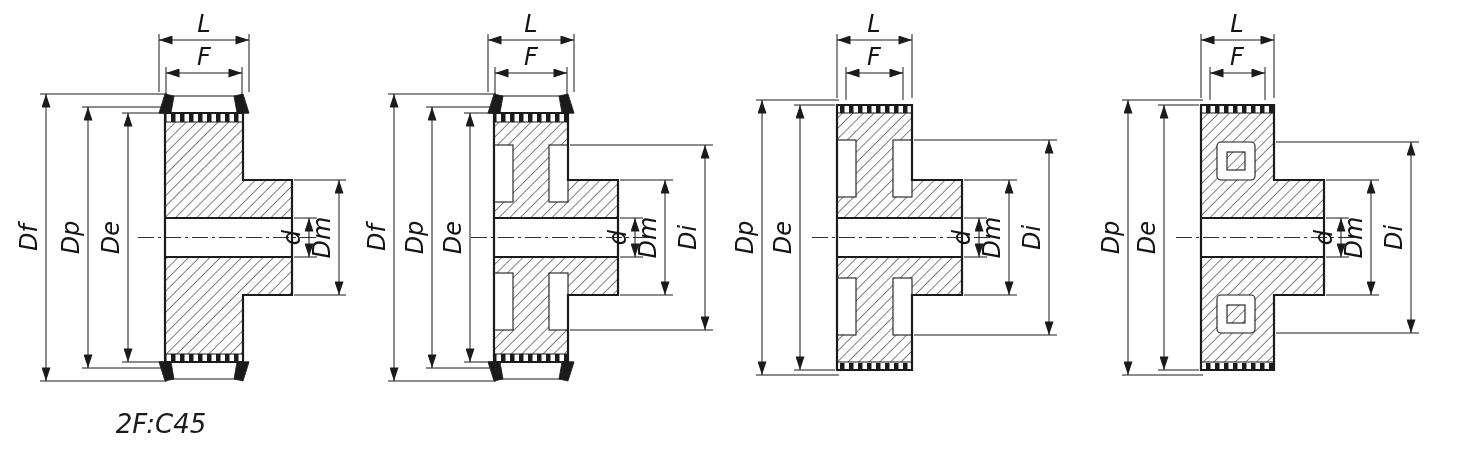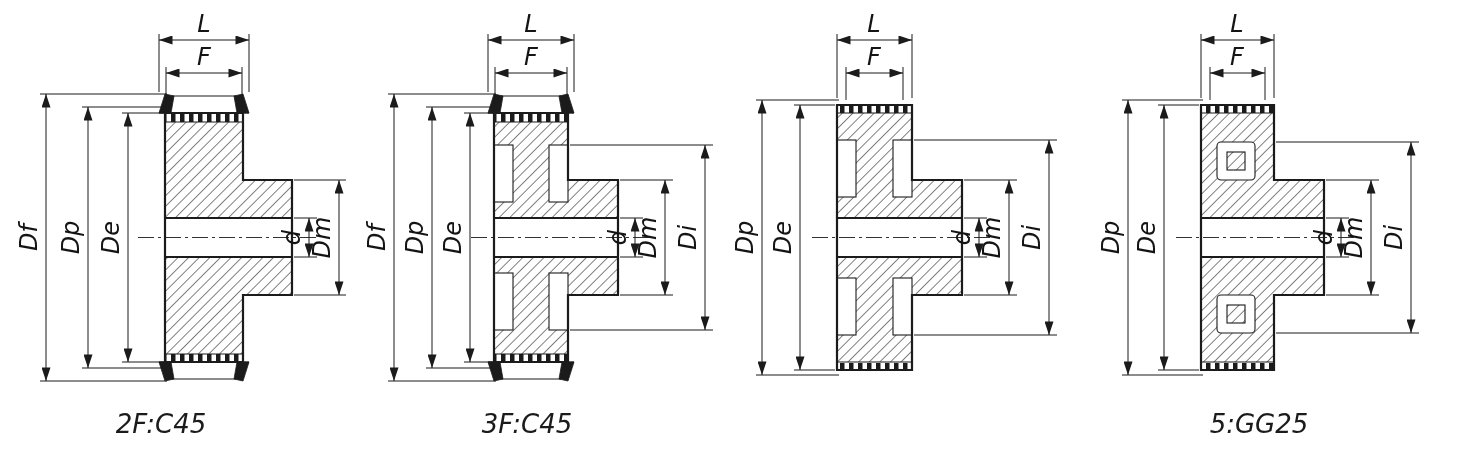--- a/index.html
+++ b/index.html
@@ -179,21 +179,20 @@
         <text class="lbl" x="19" y="237.5" text-anchor="middle" transform="rotate(-90 19 237.5)">Df</text>
         <text class="lbl" x="57" y="237.5" text-anchor="middle" transform="rotate(-90 57 237.5)">Dp</text>
         <text class="lbl" x="95" y="237.5" text-anchor="middle" transform="rotate(-90 95 237.5)">De</text>
         <text class="lbl" x="165" y="32" text-anchor="middle">L</text>
         <text class="lbl" x="165" y="65" text-anchor="middle">F</text>
         <text class="lbl" x="260" y="237.5" text-anchor="middle" transform="rotate(-90 260 237.5)">d</text>
         <text class="lbl" x="290" y="237.5" text-anchor="middle" transform="rotate(-90 290 237.5)">Dm</text>
         <text class="lbl" x="330" y="237.5" text-anchor="middle" transform="rotate(-90 330 237.5)">Di</text>
       </g>
     </svg>
-    <figcaption>3F:C45</figcaption>
   </figure>
 
   <figure>
     <svg width="366" height="405" viewBox="0 0 366 405">
       <g>
         <line class="cl" x1="80" y1="237.5" x2="262" y2="237.5"></line>
       </g>
       <g>
         <rect class="hp" x="105" y="113" width="75" height="27"></rect>
         <rect class="hp" x="124" y="140" width="37" height="57"></rect>
@@ -306,16 +305,15 @@
       <g>
         <text class="lbl" x="21" y="237.5" text-anchor="middle" transform="rotate(-90 21 237.5)">Dp</text>
         <text class="lbl" x="57" y="237.5" text-anchor="middle" transform="rotate(-90 57 237.5)">De</text>
         <text class="lbl" x="139" y="32" text-anchor="middle">L</text>
         <text class="lbl" x="139" y="65" text-anchor="middle">F</text>
         <text class="lbl" x="234" y="237.5" text-anchor="middle" transform="rotate(-90 234 237.5)">d</text>
         <text class="lbl" x="264" y="237.5" text-anchor="middle" transform="rotate(-90 264 237.5)">Dm</text>
         <text class="lbl" x="304" y="237.5" text-anchor="middle" transform="rotate(-90 304 237.5)">Di</text>
       </g>
     </svg>
-    <figcaption>5:GG25</figcaption>
   </figure>
 
 </div>
 
 </body></html>

